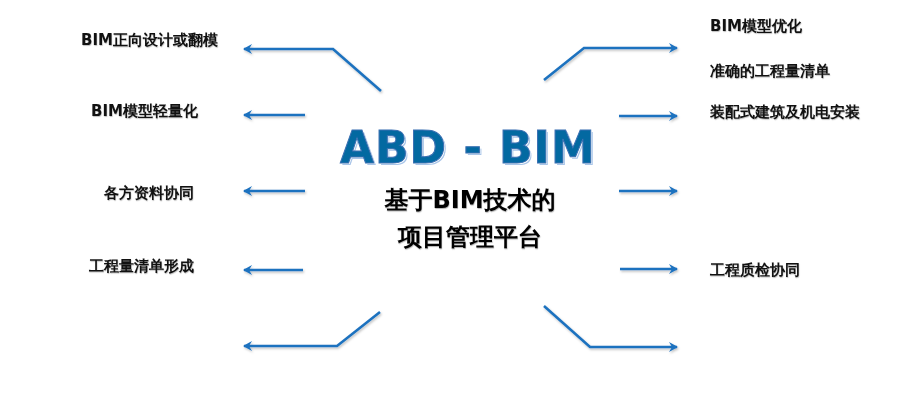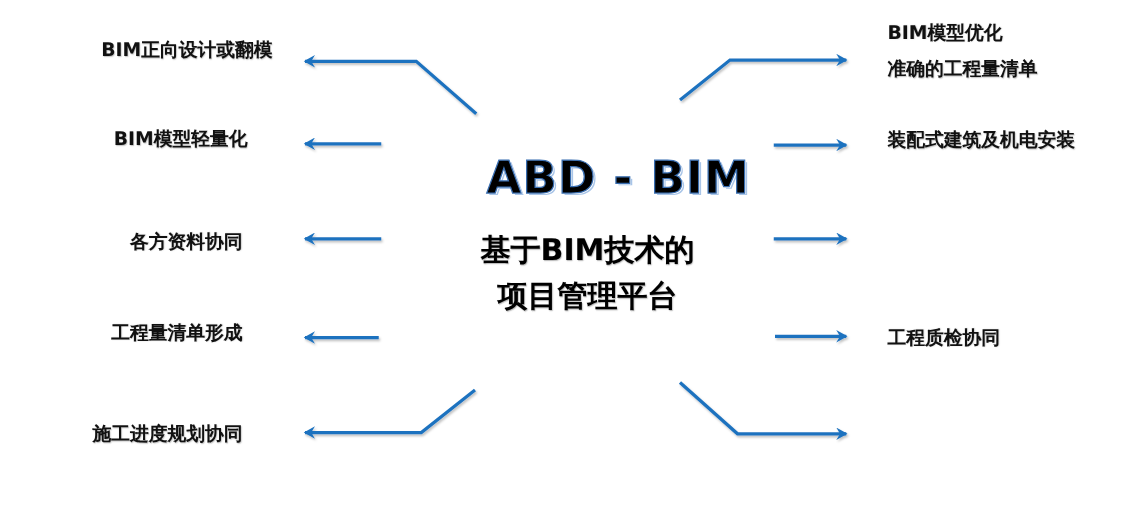--- a/index.html
+++ b/index.html
@@ -4,23 +4,23 @@
 <style>
   html, body { margin: 0; padding: 0; background: #ffffff; }
   body { width: 912px; height: 404px; position: relative; overflow: hidden;
          font-family: "DejaVu Sans", "Liberation Sans", sans-serif; }
   .canvas { position: absolute; left: 0; top: 0; width: 912px; height: 404px; }
   svg.arrows { position: absolute; left: 0; top: 0; }
   .label { position: absolute; font-weight: bold; font-size: 15px; color: #111;
            line-height: 25px; white-space: nowrap; text-shadow: 0.5px 0.5px 1px rgba(0,0,0,0.25); }
   .label.left { text-align: center; }
   .label.right { text-align: left; }
-  .title-main { position: absolute; left: 340px; top: 122px; width: 260px; text-align: right;
-                font-family: "DejaVu Sans", sans-serif; font-weight: bold; font-size: 36px;
-                color: #000000; -webkit-text-stroke: 1px #3a6fb2; letter-spacing: 1px;
+  .title-main { position: absolute; left: 340px; top: 122px; width: 260px; text-align: left;
+                font-family: "DejaVu Sans", sans-serif; font-weight: bold; font-size: 44px;
+                color: #0369a1; -webkit-text-stroke: 1px #3a6fb2; letter-spacing: 1px;
                 text-shadow: 1px 1px 0 #ffffff, 2px 2px 0 #a9c5e8; }
   .subtitle { position: absolute; left: 340px; top: 182px; width: 260px; text-align: center;
               font-weight: bold; font-size: 24px; color: #000; line-height: 37px;
               text-shadow: 0.5px 0.5px 1px rgba(0,0,0,0.3); }
 </style>
 </head>
 <body>
 
 <div class="canvas">
 
@@ -60,27 +60,24 @@
   </div>
   <div class="label left" style="right:718px; top:181px;">
     <div>各方资料协同</div>
   </div>
   <div class="label left" style="right:714px; top:99px;">
     <div>BIM模型轻量化</div>
   </div>
   <div class="label left" style="right:718px; top:254px;">
     <div>工程量清单形成</div>
   </div>
-  <div class="label left" style="right:718px; top:335px;">
-    <div>施工进度规划协同</div>
-  </div>
 
   <div class="label right" style="left:710px; top:14px;">
     <div>BIM模型优化</div>
-    <div style="margin-top:4px;">准确的工程量清单</div>
+    <div style="margin-top:20px;">准确的工程量清单</div>
   </div>
   <div class="label right" style="left:710px; top:100px;">
     <div>装配式建筑及机电安装</div>
   </div>
   <div class="label right" style="left:710px; top:258px;">
     <div>工程质检协同</div>
   </div>
 
 </div>
 

